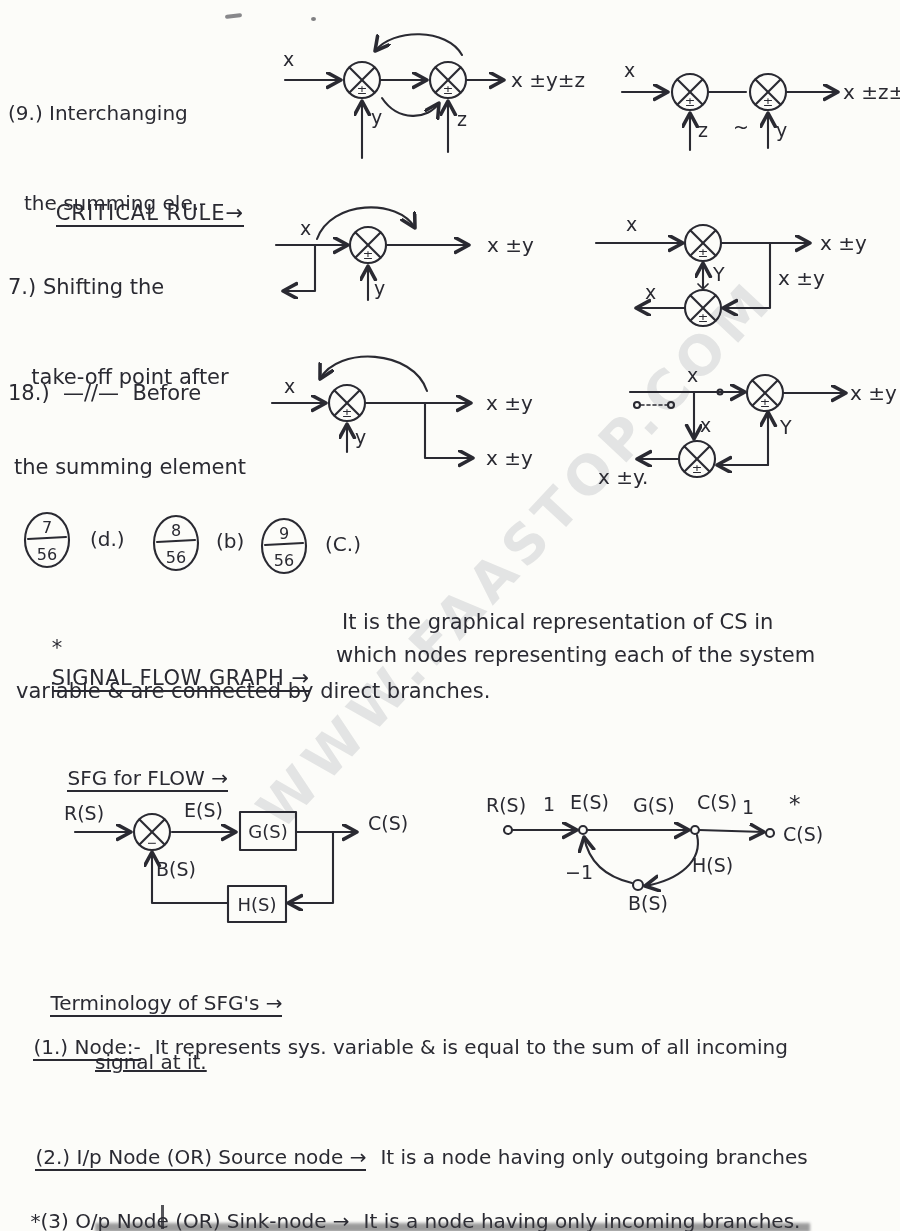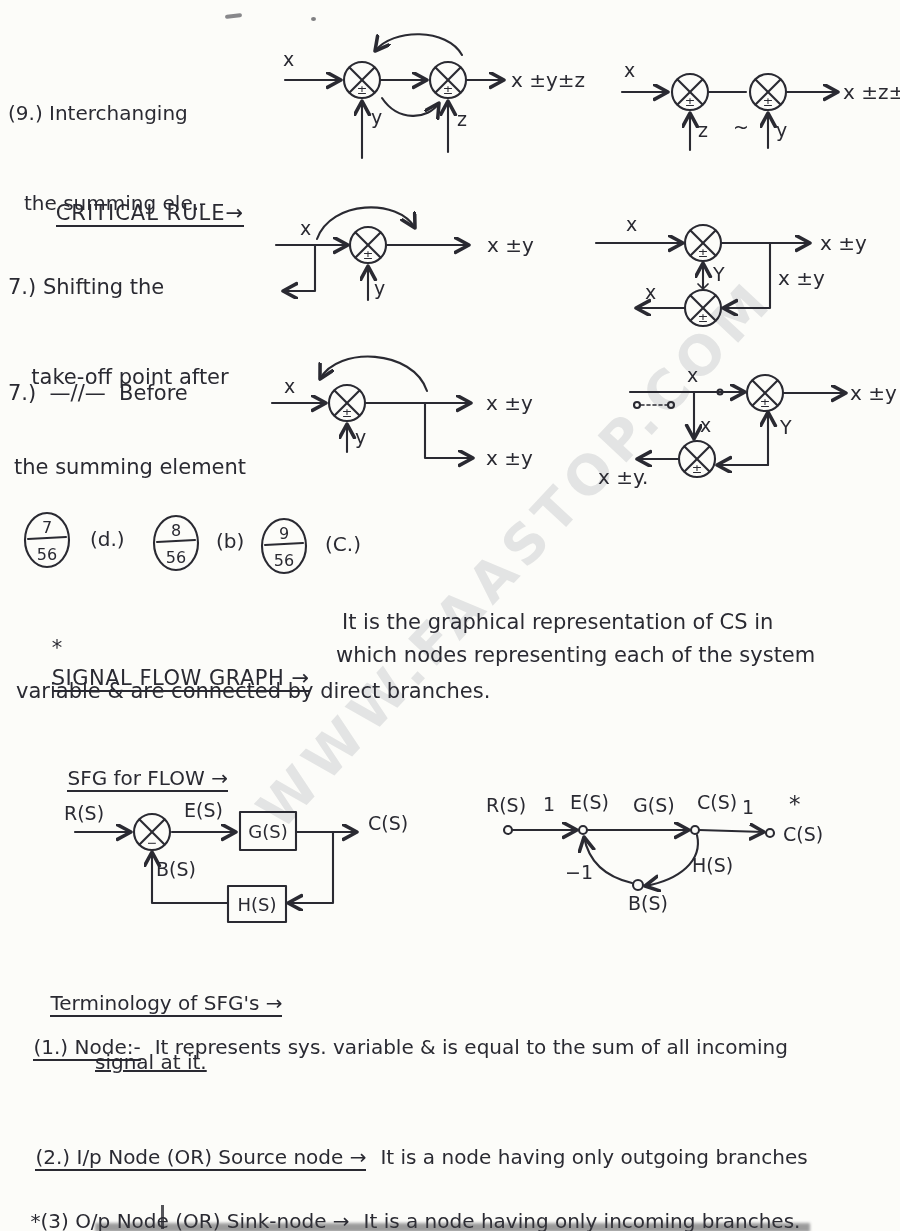--- a/index.html
+++ b/index.html
@@ -60,21 +60,21 @@
   <div class="t fs21" style="left:25px;top:168px;letter-spacing:1px;">
     <span class="u">CRITICAL RULE→</span>
   </div>
 
   <div class="t fs21" style="left:8px;top:212px;">
     <span style="display:block;">7.) Shifting the</span>
     <span style="display:block;padding-left:6px;text-align:center;">take-off point after</span>
     <span style="display:block;padding-left:6px;">the summing element</span>
   </div>
 
-  <div class="t fs21" style="left:8px;top:378px;">7.)  —//—  Before</div>
+  <div class="t fs21" style="left:8px;top:378px;">18.)  —//—  Before</div>
 
   <div class="t fs21" style="left:25px;top:603px;">
     <span>*</span>
     <span class="u" style="letter-spacing:0.5px;">SIGNAL FLOW GRAPH →</span>
   </div>
   <div class="t fs21" style="left:342px;top:580px;margin-top:27px;">It is the graphical representation of CS in</div>
   <div class="t fs21" style="left:336px;top:640px;">which nodes representing each of the system</div>
   <div class="t fs21" style="left:16px;top:676px;text-align:center;">variable &amp; are connected by direct branches.</div>
 
   <div class="t fs22" style="left:42px;top:733px;">

